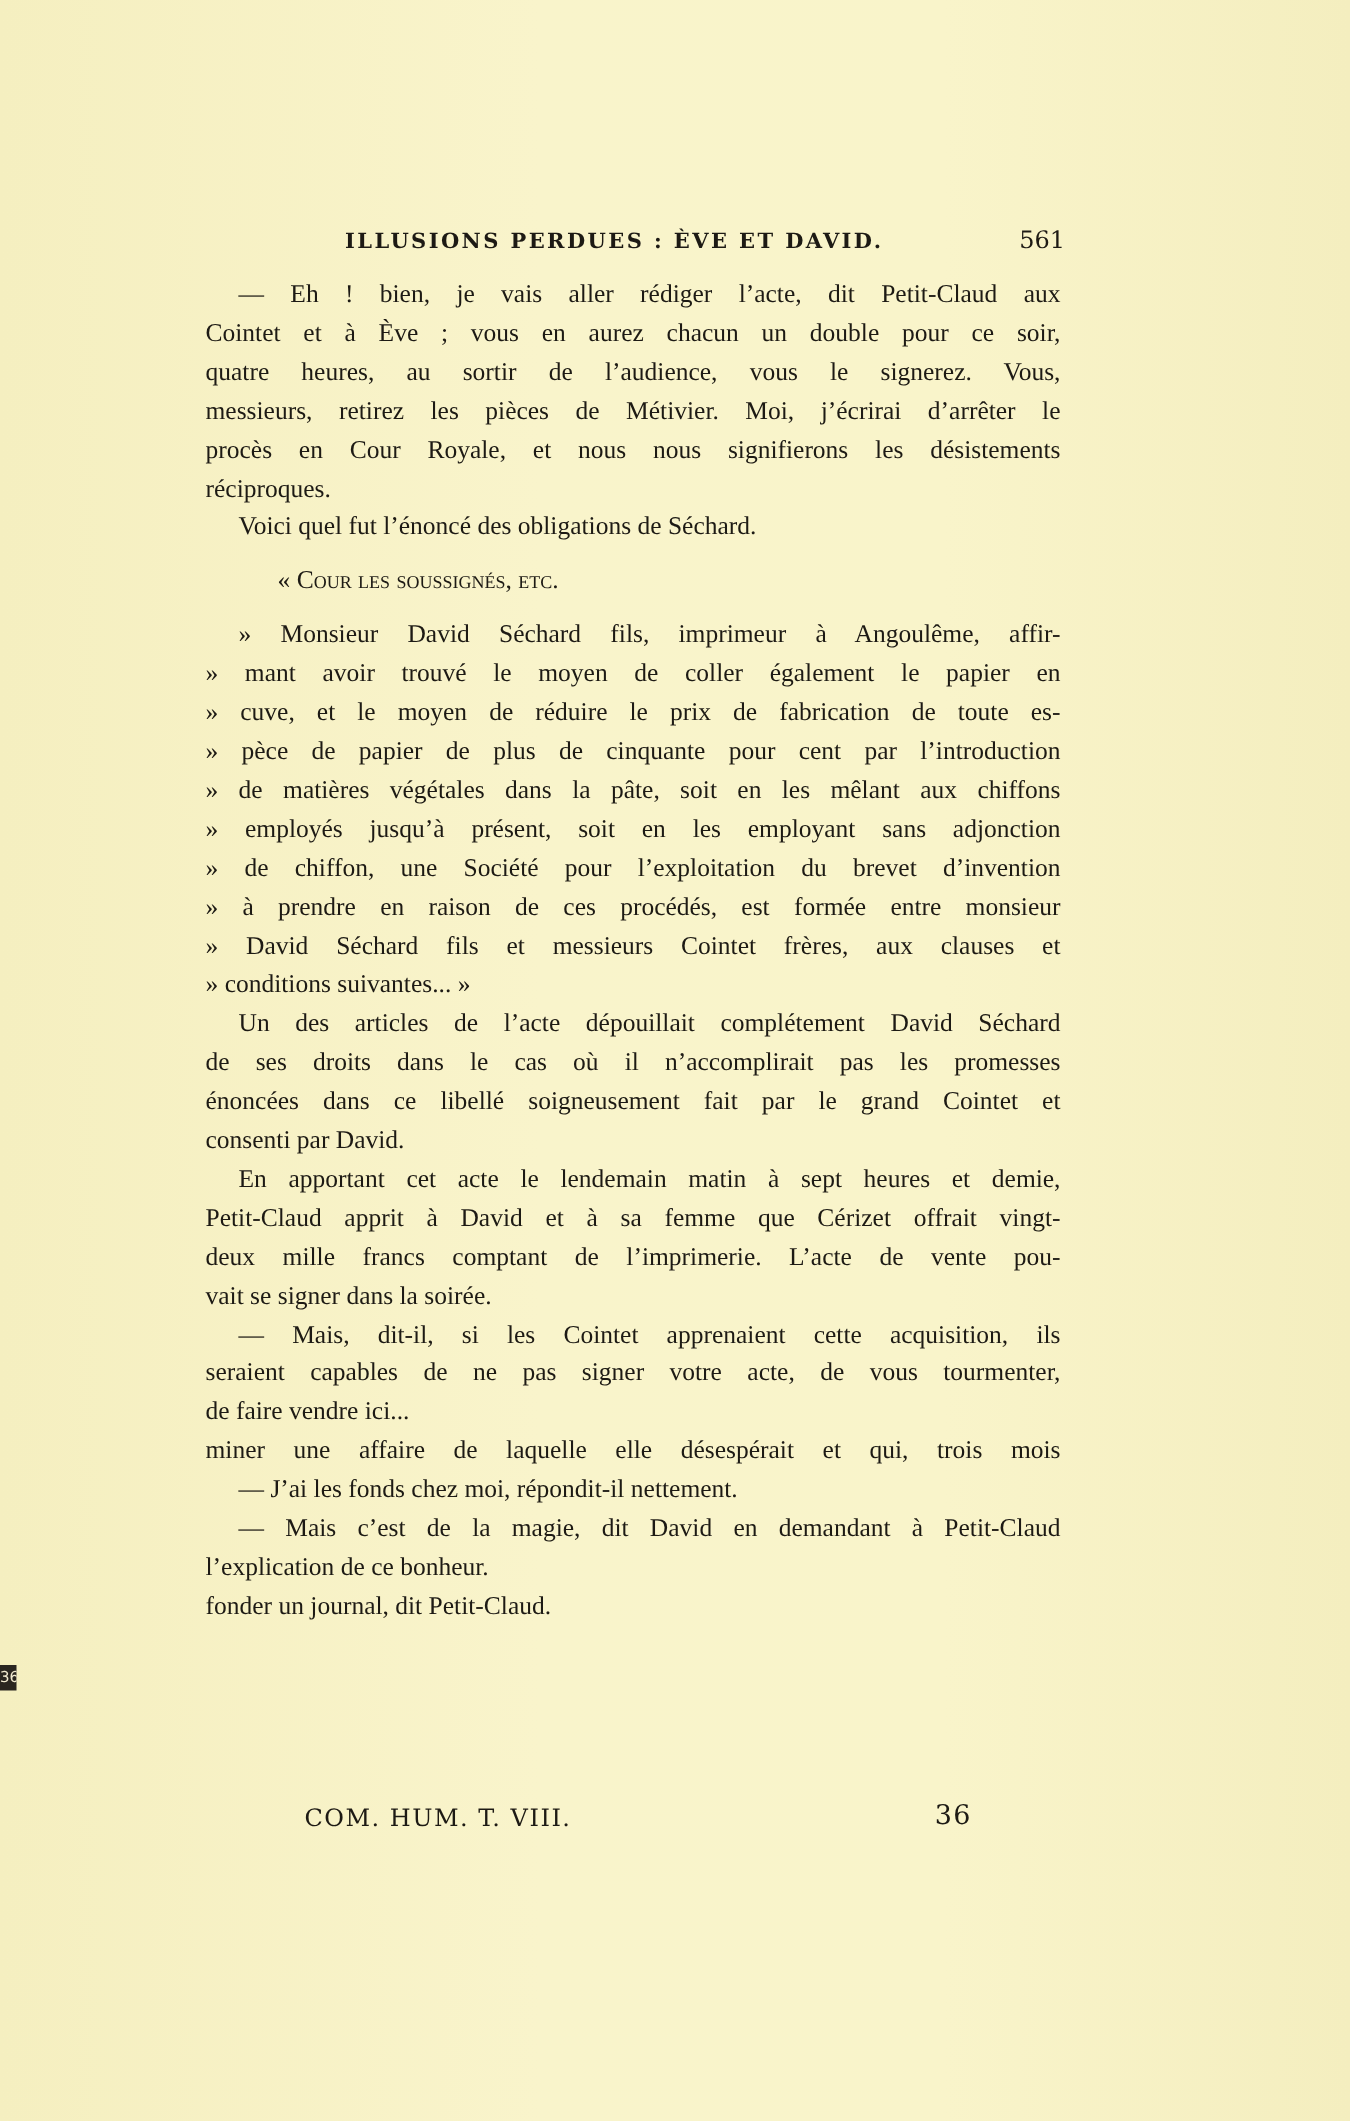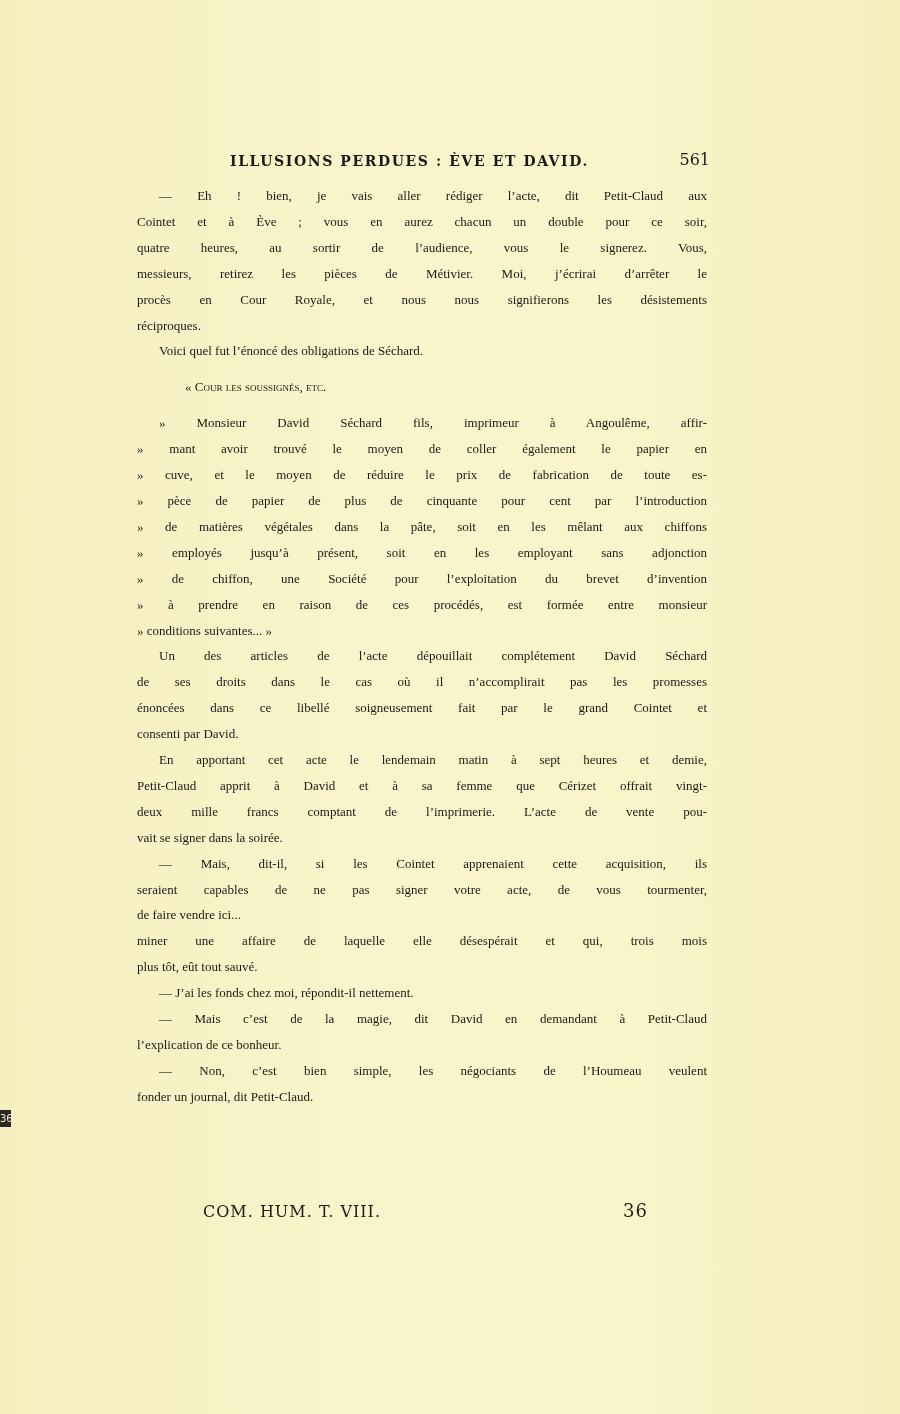--- a/index.html
+++ b/index.html
@@ -16,21 +16,21 @@
   }
   .header {
     position: absolute; top: 150px; left: 230px; width: 480px; height: 24px;
     font-size: 14px; font-weight: bold; letter-spacing: 1.6px;
   }
   .header .title { position: absolute; left: 0; top: 3px; }
   .header .pgnum { position: absolute; right: 0; top: 0; font-size: 16px; font-weight: normal; letter-spacing: 0; }
   .body {
     position: absolute; left: 137px; top: 183px; width: 570px;
     font-family: "Liberation Serif", serif;
-    font-size: 13px; line-height: 25.9px;
+    font-size: 17px; line-height: 25.9px;
     text-align: justify;
   }
   .line { display: block; white-space: nowrap; text-align: justify; text-align-last: justify; }
   .line.last { text-align-last: left; }
   .indent { padding-left: 22px; }
   .deep-indent { padding-left: 48px; }
   .sc { font-variant: small-caps; }
   .gap { height: 10px; }
   .footer {
     position: absolute; top: 1200px; left: 203px; width: 450px;
@@ -65,38 +65,37 @@
       <span class="line deep-indent last sc">« Cour les soussignés, etc.</span>
       <div class="gap"></div>
       <span class="line indent">» Monsieur David Séchard fils, imprimeur à Angoulême, affir-</span>
       <span class="line ">» mant avoir trouvé le moyen de coller également le papier en</span>
       <span class="line ">» cuve, et le moyen de réduire le prix de fabrication de toute es-</span>
       <span class="line ">» pèce de papier de plus de cinquante pour cent par l’introduction</span>
       <span class="line ">» de matières végétales dans la pâte, soit en les mêlant aux chiffons</span>
       <span class="line ">» employés jusqu’à présent, soit en les employant sans adjonction</span>
       <span class="line ">» de chiffon, une Société pour l’exploitation du brevet d’invention</span>
       <span class="line ">» à prendre en raison de ces procédés, est formée entre monsieur</span>
+      <span class="line ">» David Séchard fils et messieurs Cointet frères, aux clauses et</span>
       <span class="line last">» conditions suivantes... »</span>
       <span class="line indent">Un des articles de l’acte dépouillait complétement David Séchard</span>
       <span class="line ">de ses droits dans le cas où il n’accomplirait pas les promesses</span>
       <span class="line ">énoncées dans ce libellé soigneusement fait par le grand Cointet et</span>
       <span class="line last">consenti par David.</span>
       <span class="line indent">En apportant cet acte le lendemain matin à sept heures et demie,</span>
       <span class="line ">Petit-Claud apprit à David et à sa femme que Cérizet offrait vingt-</span>
       <span class="line ">deux mille francs comptant de l’imprimerie. L’acte de vente pou-</span>
       <span class="line last">vait se signer dans la soirée.</span>
       <span class="line indent">— Mais, dit-il, si les Cointet apprenaient cette acquisition, ils</span>
       <span class="line ">seraient capables de ne pas signer votre acte, de vous tourmenter,</span>
       <span class="line last">de faire vendre ici...</span>
       <span class="line ">miner une affaire de laquelle elle désespérait et qui, trois mois</span>
-      <span class="line last">plus tôt, eût tout sauvé.</span>
       <span class="line indent last">— J’ai les fonds chez moi, répondit-il nettement.</span>
       <span class="line indent">— Mais c’est de la magie, dit David en demandant à Petit-Claud</span>
       <span class="line last">l’explication de ce bonheur.</span>
-      <span class="line indent">— Non, c’est bien simple, les négociants de l’Houmeau veulent</span>
       <span class="line last">fonder un journal, dit Petit-Claud.</span>
     </div>
 
   <div class="footer">
     <span class="sig">COM. HUM. T. VIII.</span>
     <span class="num">36</span>
   </div>
 
   <div class="tab-marker">36</div>
 </div>

